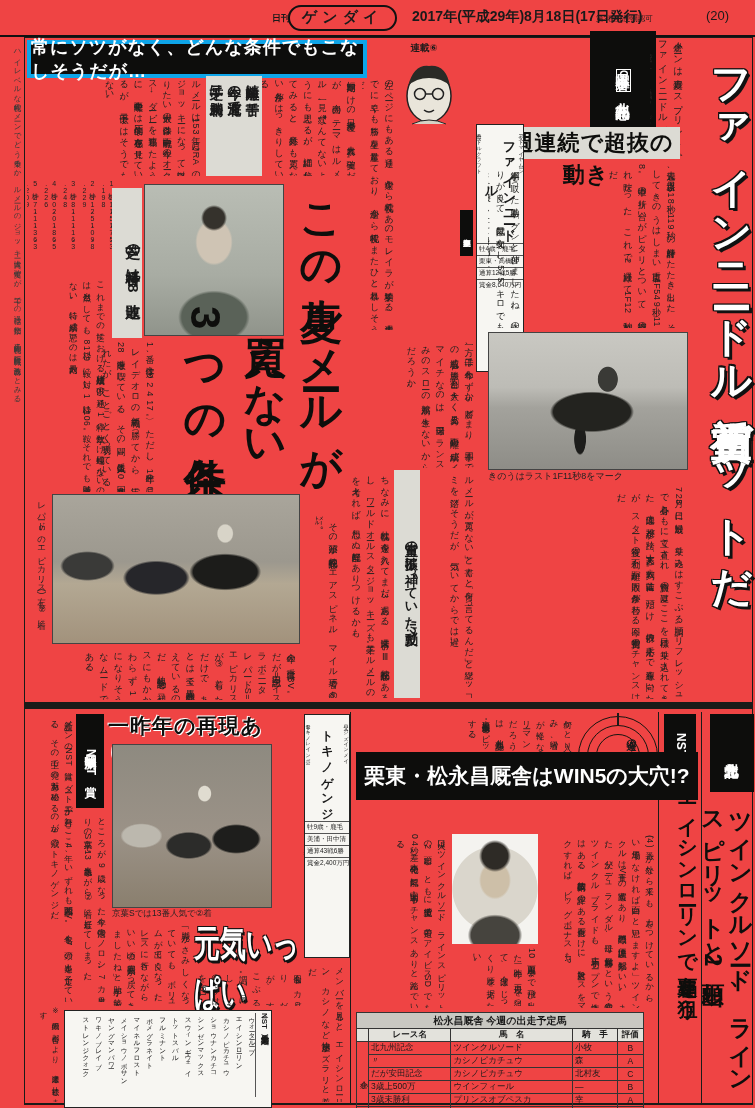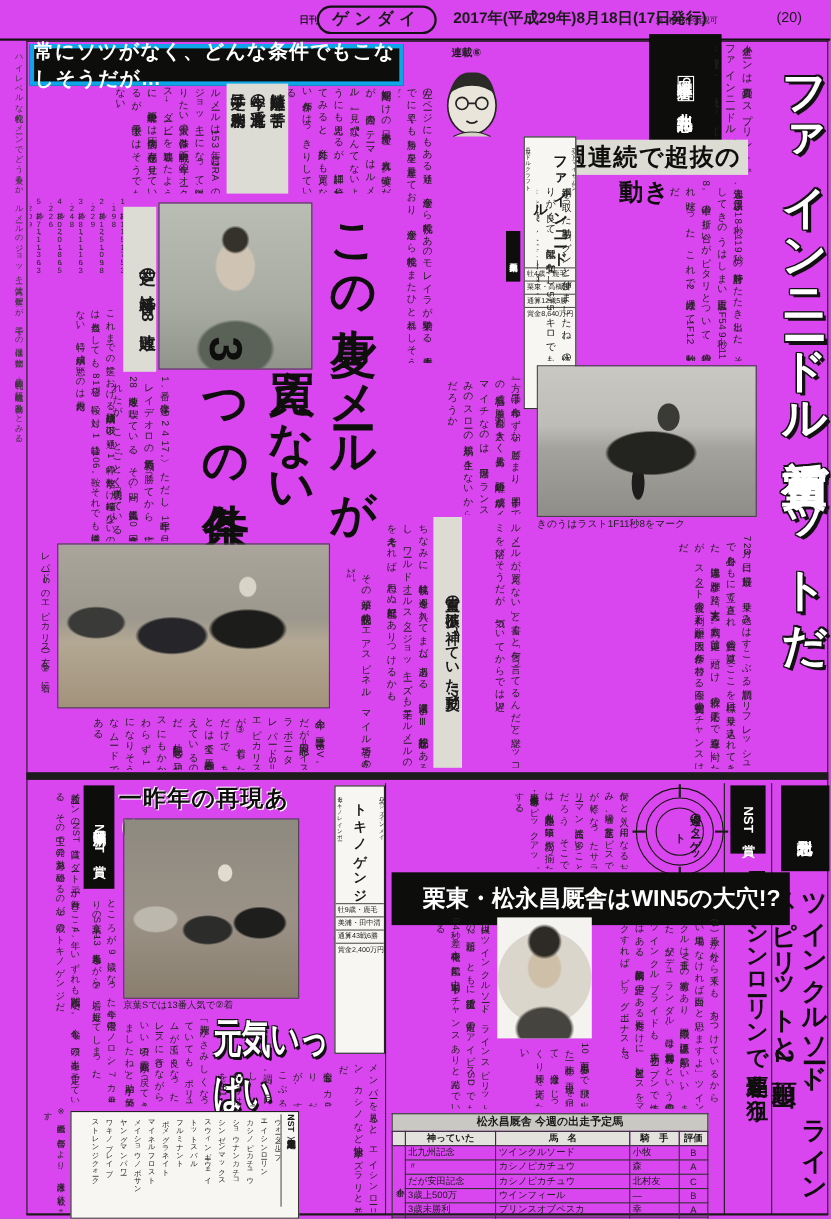--- a/index.html
+++ b/index.html
@@ -1,17 +1,17 @@
 <!DOCTYPE html>
 <html lang="ja"><head>
 <meta charset="utf-8">
 <style>
   html,body{margin:0;padding:0;}
   body{font-family:"Liberation Sans","DejaVu Sans",sans-serif;background:#888;}
-  #page{position:relative;width:755px;height:1108px;background:#d946ef;margin:0 auto;overflow:hidden;color:#1a1a1a;}
+  #page{position:relative;width:755px;height:1108px;background:#ef4444;margin:0 auto;overflow:hidden;color:#1a1a1a;}
   .abs{position:absolute;}
   .v{writing-mode:vertical-rl;text-orientation:mixed;}
   .vu{writing-mode:vertical-rl;text-orientation:upright;}
   .body{font-size:9px;line-height:1.6;color:#21211f;overflow:hidden;text-align:justify;letter-spacing:.5px;}
   .rule{background:#1b1b19;}
   .banner{background:#0d0d0c;color:#fff;font-weight:900;display:flex;align-items:center;justify-content:center;}
   .hlbg{background:#dcdbd4;}
   .outline{color:#fff;font-weight:900;
     text-shadow:3px 3px 0 #111,-1.2px -1.2px 0 #111,1.2px -1.2px 0 #111,-1.2px 1.2px 0 #111,1.2px 1.2px 0 #111,0 -1.2px 0 #111,0 1.2px 0 #111,-1.2px 0 0 #111,1.2px 0 0 #111;}
   .solidhl{color:#0e0e0c;font-weight:900;}
@@ -220,39 +220,39 @@
     <div class="tgt-circle" style="left:18px;top:18px;width:42px;height:42px;"></div>
     <div class="abs rule" style="left:39px;top:-3px;width:2px;height:12px;"></div>
     <div class="abs rule" style="left:39px;top:72px;width:2px;height:12px;"></div>
     <div class="abs rule" style="left:-3px;top:39px;width:12px;height:2px;"></div>
     <div class="abs rule" style="left:72px;top:39px;width:12px;height:2px;"></div>
     <div class="abs v" style="left:20px;top:14px;width:40px;height:52px;font-size:10px;font-weight:900;text-align:center;"><span>今週の</span><span>ターゲット</span></div>
   </div>
 
   <div class="abs v body" style="left:362px;top:714px;width:212px;height:76px;font-size:8.5px;">何かと入り用になるお盆休み。帰省、家族サービスで財布が軽くなったサラリーマン諸氏も多いことだろう。そこで今週は、北九州記念を筆頭に穴馬が揃った栗東・松永昌博厩舎をピックアップする。</div>
 
-  <div class="abs banner" style="left:356px;top:793px;width:342px;height:48px;font-size:21px;letter-spacing:0;padding-left:20px;">栗東・松永昌厩舎はWIN5の大穴!?</div>
+  <div class="abs banner" style="left:356px;top:752px;width:342px;height:48px;font-size:21px;letter-spacing:0;">栗東・松永昌厩舎はWIN5の大穴!?</div>
 
   <div class="abs photo" style="left:452px;top:834px;width:86px;height:110px;background:
       radial-gradient(circle 16px at 50% 20%,#2e2b26 0%,#2e2b26 80%,rgba(46,43,38,0) 100%),
       radial-gradient(ellipse 20px 24px at 50% 42%,#cdbfa8 0%,#cdbfa8 70%,rgba(205,191,168,0) 80%),
       radial-gradient(ellipse 34px 26px at 50% 92%,#46443e 0%,#46443e 70%,rgba(70,68,62,0) 80%),
       radial-gradient(circle 43px at 50% 50%,#dad6cc 0%,#dad6cc 98%,#f4f3ef 100%);border:none;"></div>
 
   <div class="abs v body" style="left:362px;top:834px;width:86px;height:174px;font-size:8.5px;">口火はツインクルソード、ラインスピリットの2頭出し。ともに実績上位で、前走のアイビスSDでも0秒4差。本格化の気配に中山助手もチャンスありと踏んでいる。</div>
   <div class="abs v body" style="left:542px;top:834px;width:114px;height:174px;font-size:8.5px;"><span>「(4番)が外なら来ても、力をつけているから、渋い馬場でなければ面白いと思いますよ」。ツインクルは千直Vの実績もあり、専門紙の評価以上に気配がいい。</span><span>また、父がデュランダル、母は愛知杯勝ちという血統のツインクルブライドも、古馬初オープンで怖さはある。調教技術に定評のある厩舎だけに、対象レースをマークすれば、ビッグボーナスも!?</span></div>
   <div class="abs v body" style="left:452px;top:948px;width:86px;height:58px;font-size:8.5px;">10万円馬券まで飛び出した一昨年の再現を狙って、今週はじっくり腰を据えたい。</div>
 
   <div class="abs" style="left:356px;top:1012px;width:288px;height:87px;">
     <div style="background:#c9c8c2;border:1px solid #333;border-bottom:none;font-size:10px;font-weight:900;text-align:center;height:15px;line-height:15px;">松永昌厩舎 今週の出走予定馬</div>
     <table class="runners">
       <thead>
           <tr>
             <th style="width: 11px;"></th>
-            <th>神っていた</th>
+            <th>レース名</th>
             <th>馬　名</th>
             <th>騎　手</th>
             <th>評価</th>
           </tr>
         </thead>
       <tbody>
           <tr>
             <td rowspan="5" class="venue">小倉</td>
             <td class="c0">北九州記念</td>
             <td class="c1">ツインクルソード</td>

